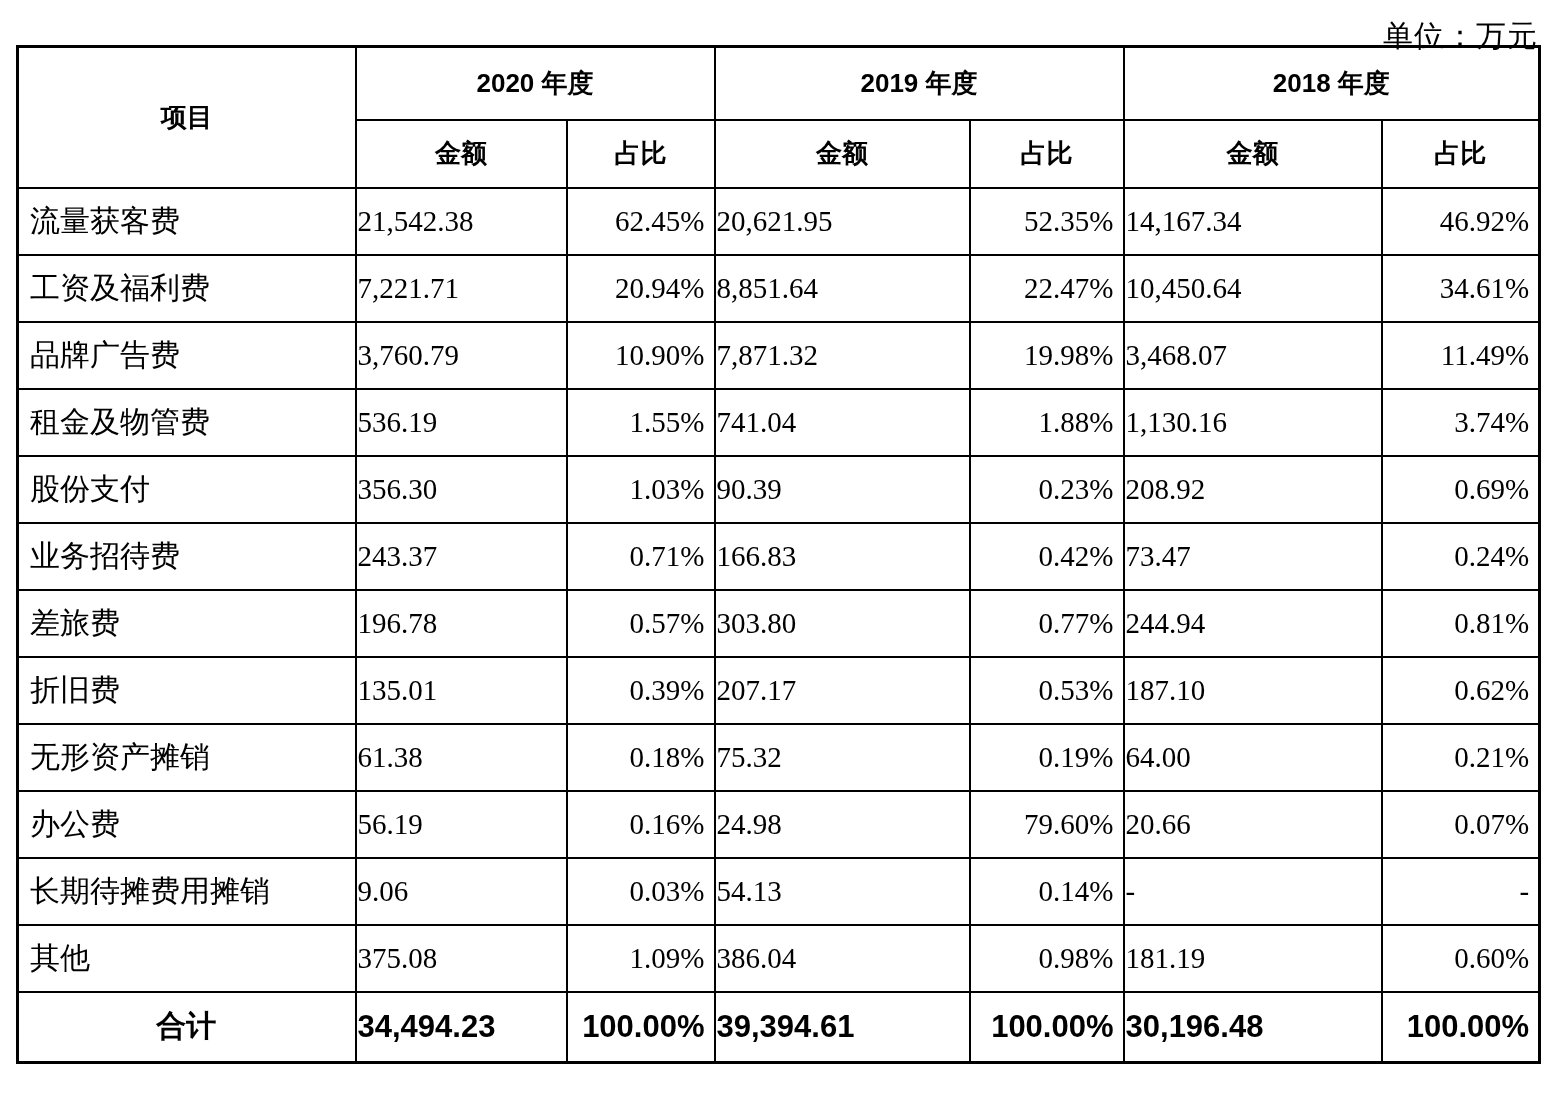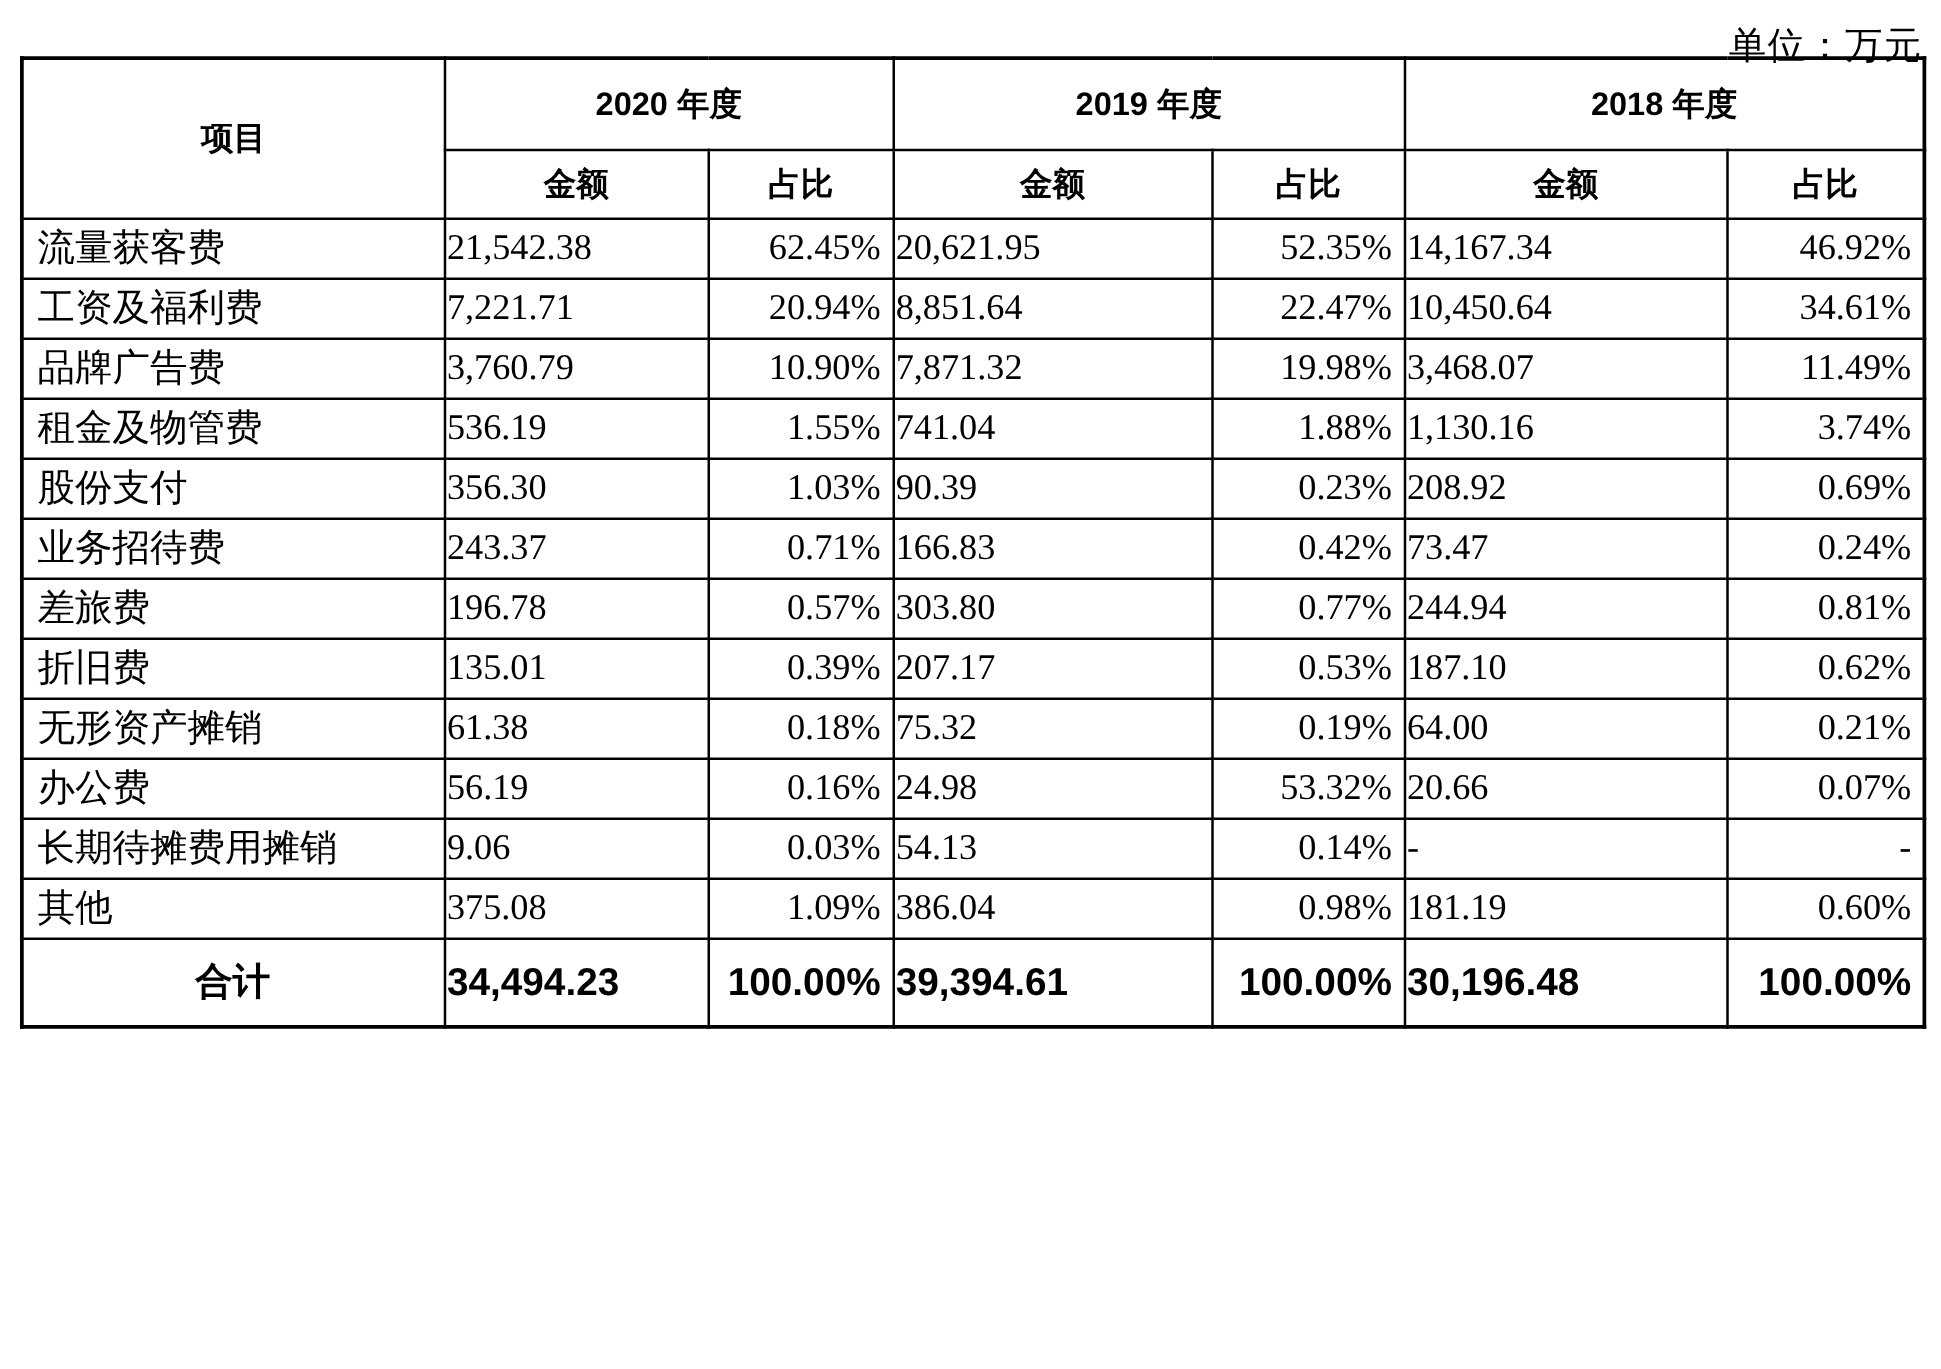--- a/index.html
+++ b/index.html
@@ -24,22 +24,22 @@
     table-layout:fixed;
     border:3px solid #000;
   }
   table.fin th, table.fin td {
     border:2px solid #000;
     vertical-align:middle;
     overflow:hidden;
     white-space:nowrap;
   }
   tr.year-row    { height:73px; }
-  tr.sub-row     { height:55px; }
-  tbody tr       { height:48px; }
+  tr.sub-row     { height:68px; }
+  tbody tr       { height:67px; }
   tr.total-row   { height:71px; }
   th.hdr {
     font-family:"Liberation Sans","DejaVu Sans",sans-serif;
     font-weight:bold;
     font-size:26px;
     text-align:center;
   }
   td.item-cell {
     text-align:left;
     padding-left:11px;
@@ -180,21 +180,21 @@
           <td class="amount-cell">75.32</td>
           <td class="ratio-cell">0.19%</td>
           <td class="amount-cell">64.00</td>
           <td class="ratio-cell">0.21%</td>
         </tr>
         <tr>
           <td class="item-cell">办公费</td>
           <td class="amount-cell">56.19</td>
           <td class="ratio-cell">0.16%</td>
           <td class="amount-cell">24.98</td>
-          <td class="ratio-cell">53.32%</td>
+          <td class="ratio-cell">79.60%</td>
           <td class="amount-cell">20.66</td>
           <td class="ratio-cell">0.07%</td>
         </tr>
         <tr>
           <td class="item-cell">长期待摊费用摊销</td>
           <td class="amount-cell">9.06</td>
           <td class="ratio-cell">0.03%</td>
           <td class="amount-cell">54.13</td>
           <td class="ratio-cell">0.14%</td>
           <td class="amount-cell">-</td>

